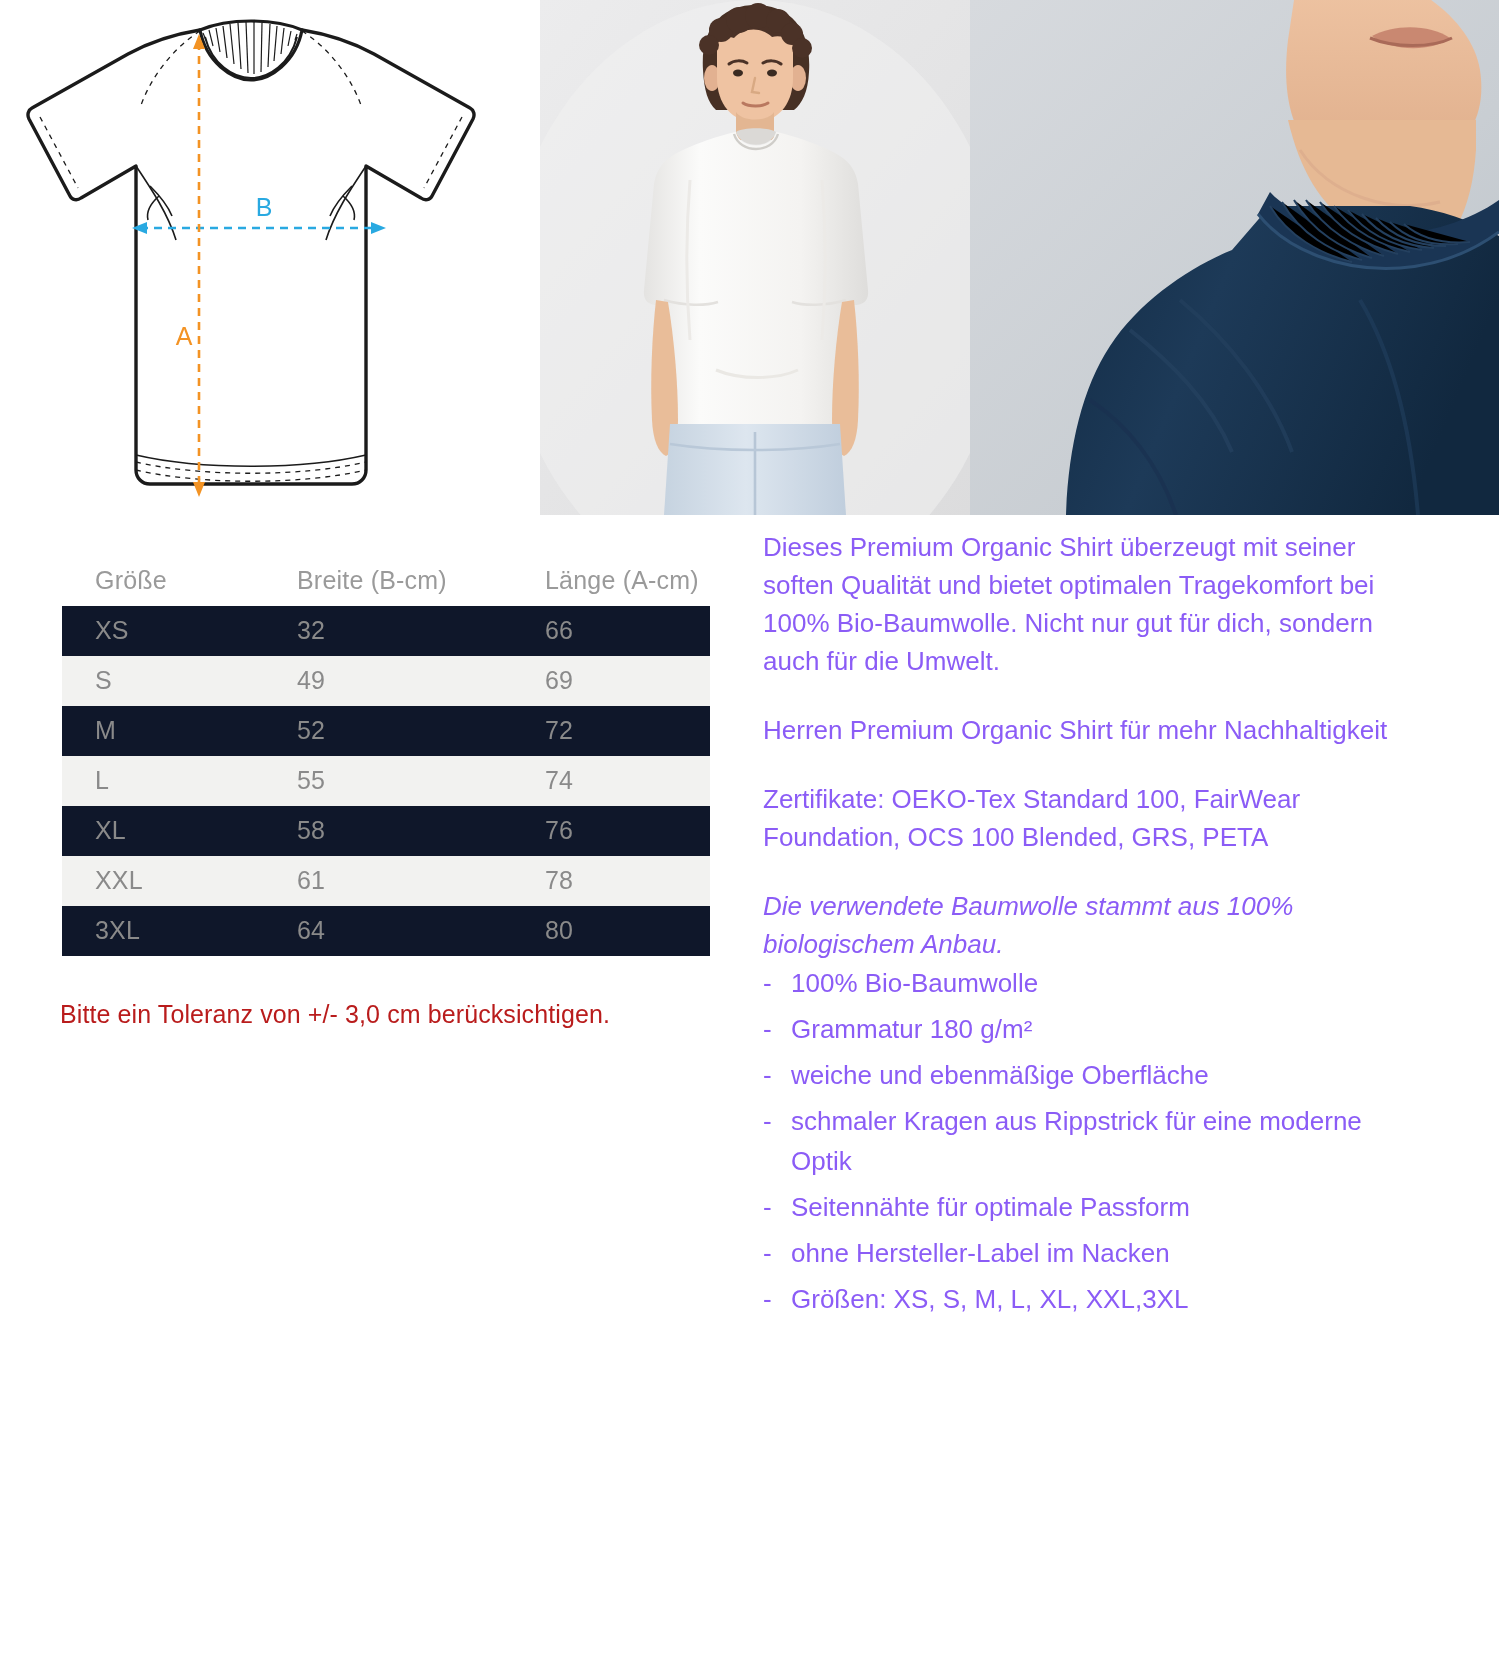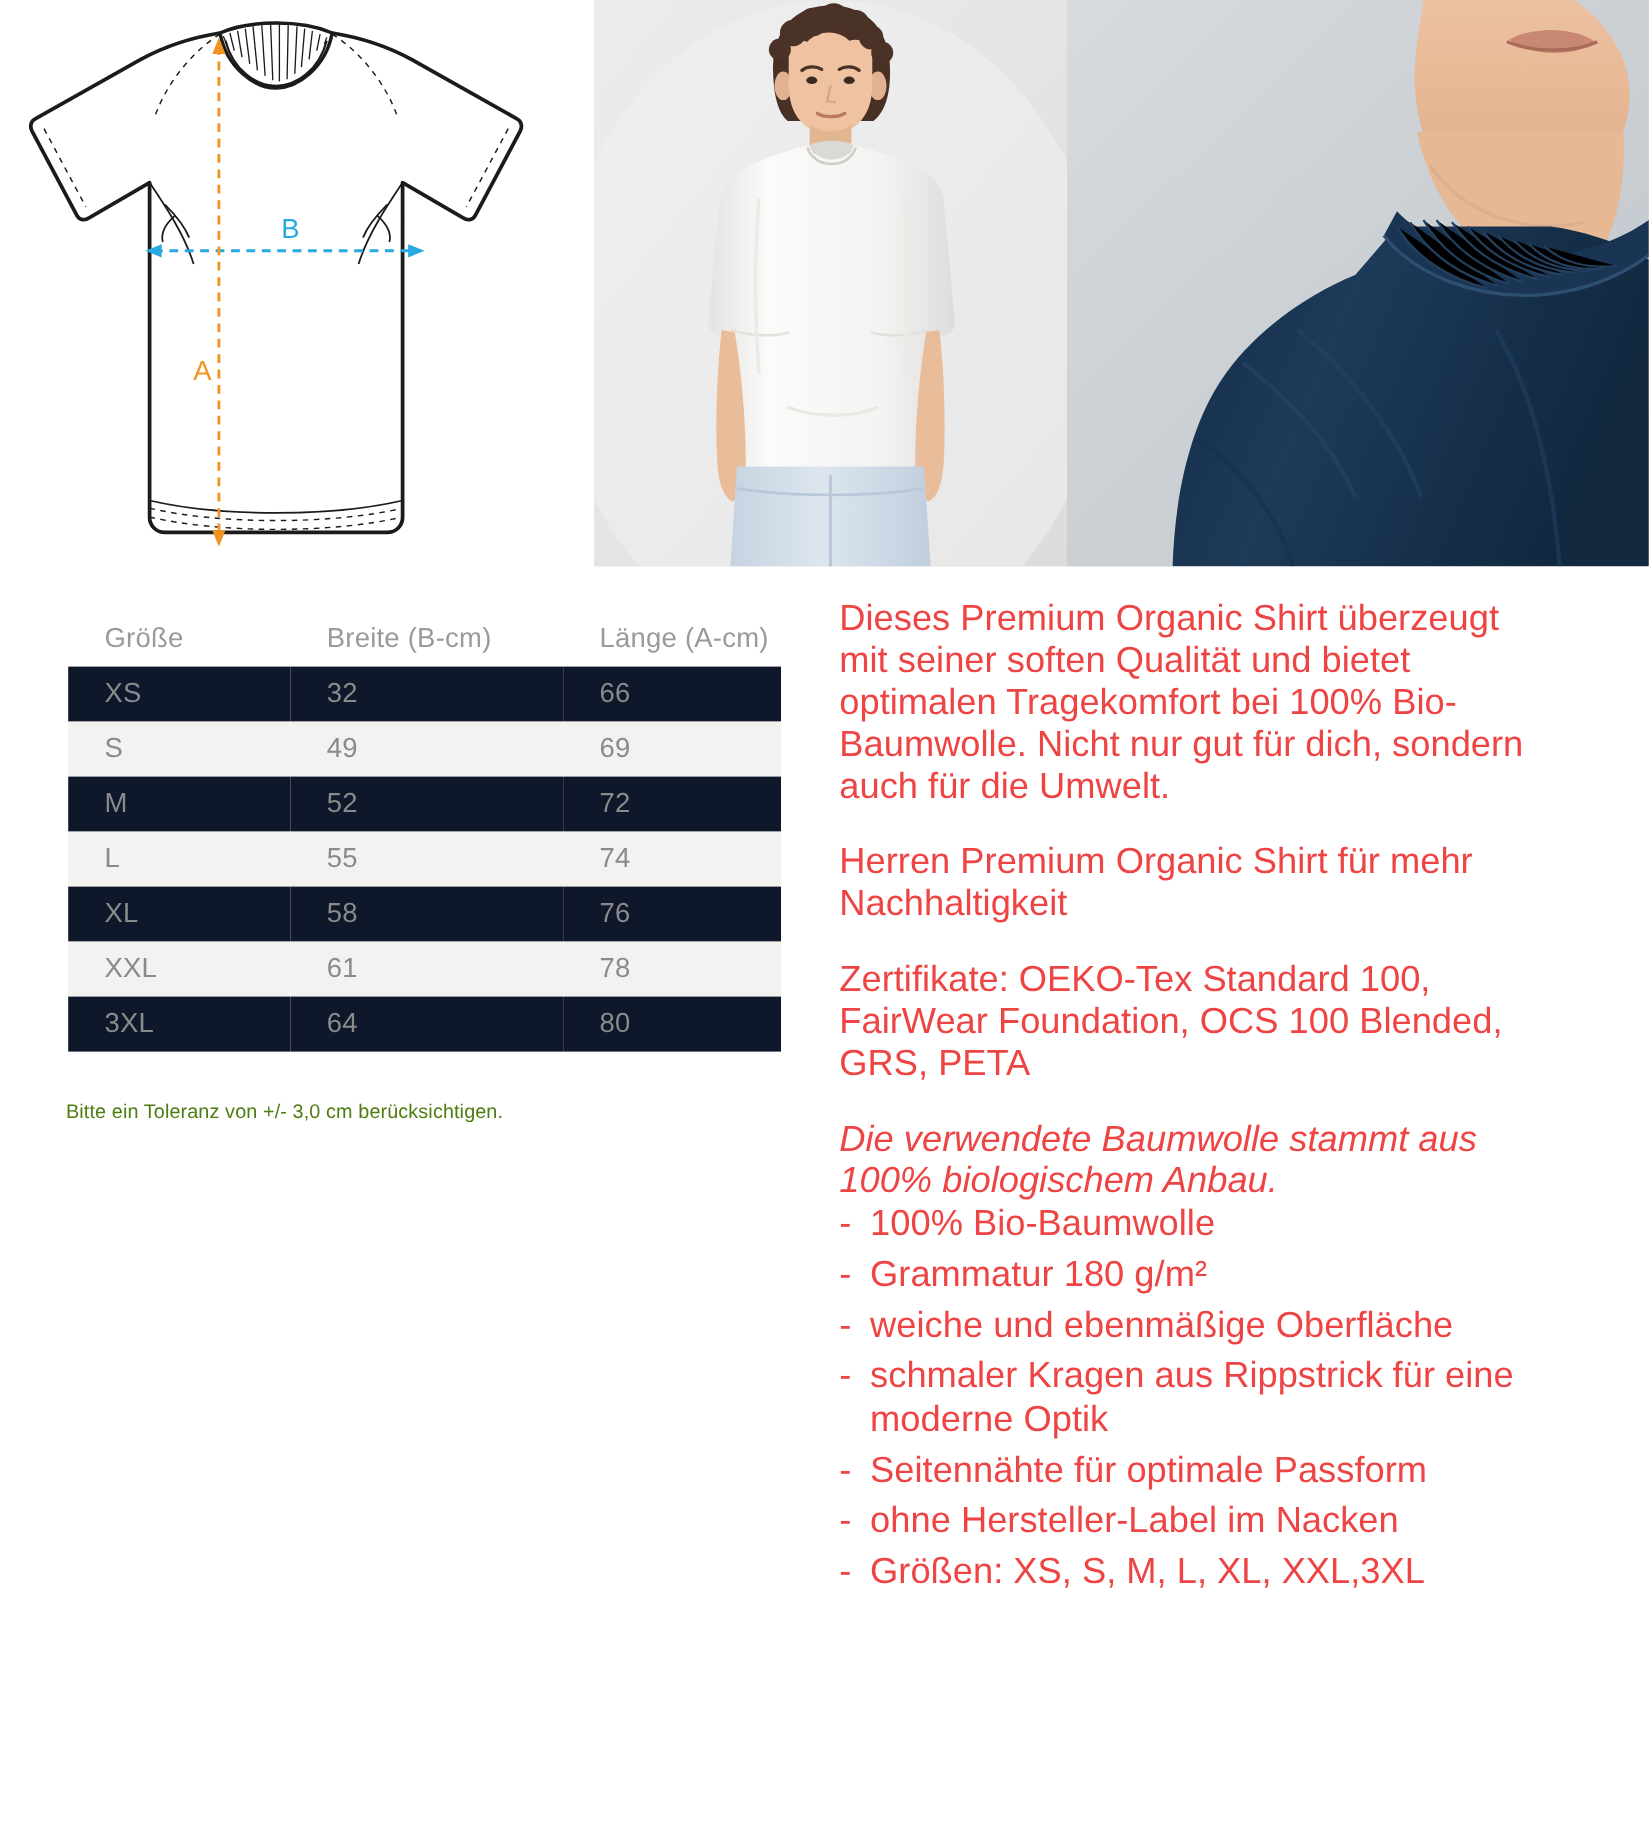--- a/index.html
+++ b/index.html
@@ -77,34 +77,34 @@
   .size-table col.c2 { width: 248px; }
   .size-table col.c3 { width: 198px; }
   .size-table tr.head { background: #ffffff; }
   .size-table tr.odd  { background: #0f172a; }
   .size-table tr.even { background: #f2f2f0; }
 
   .tolerance {
     position: absolute;
     left: 60px;
     top: 1000px;
-    font-size: 18px;
-    color: #4d7c0f;
+    font-size: 25px;
+    color: #b91c1c;
     letter-spacing: .1px;
   }
 
   
   .copy {
     position: absolute;
     left: 763px;
-    top: 543px;
+    top: 528px;
     width: 640px;
-    font-size: 33px;
+    font-size: 26px;
     line-height: 38px;
-    color: #ef4444;
+    color: #8b5cf6;
   }
   .copy p { margin: 0 0 31px 0; }
   .copy p.tight { margin-bottom: 31px; font-style: italic; }
   .feature-list {
     list-style: none;
     margin: 0;
     padding: 0;
   }
   .feature-list li {
     position: relative;

